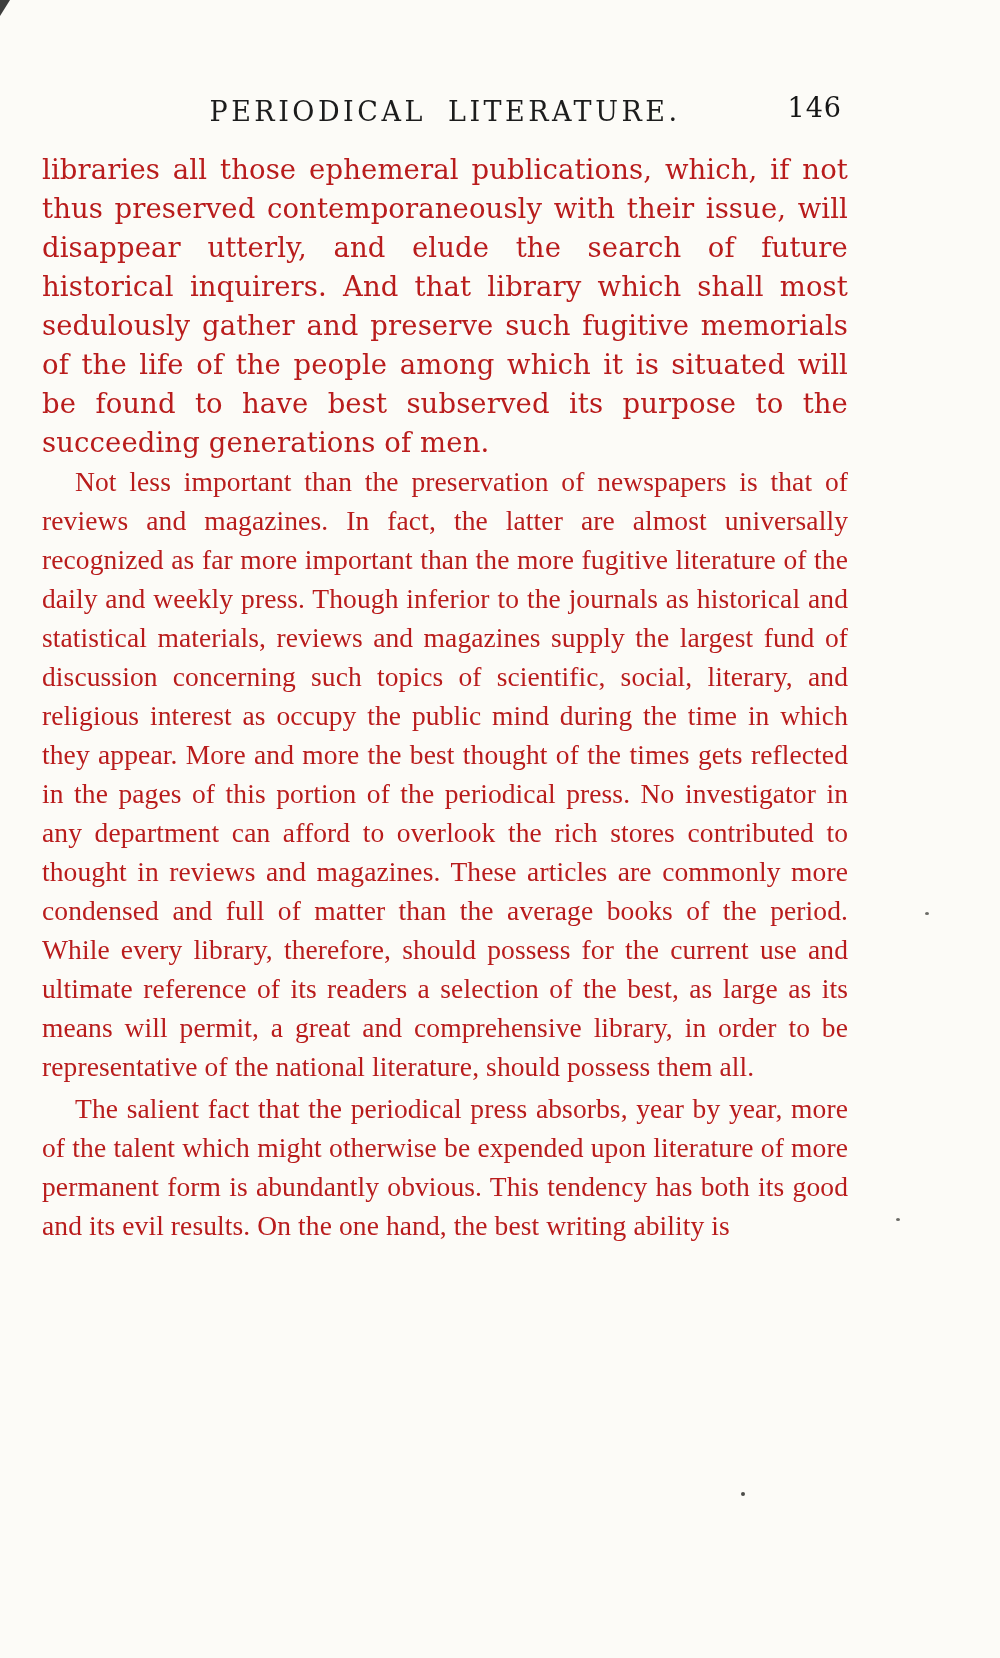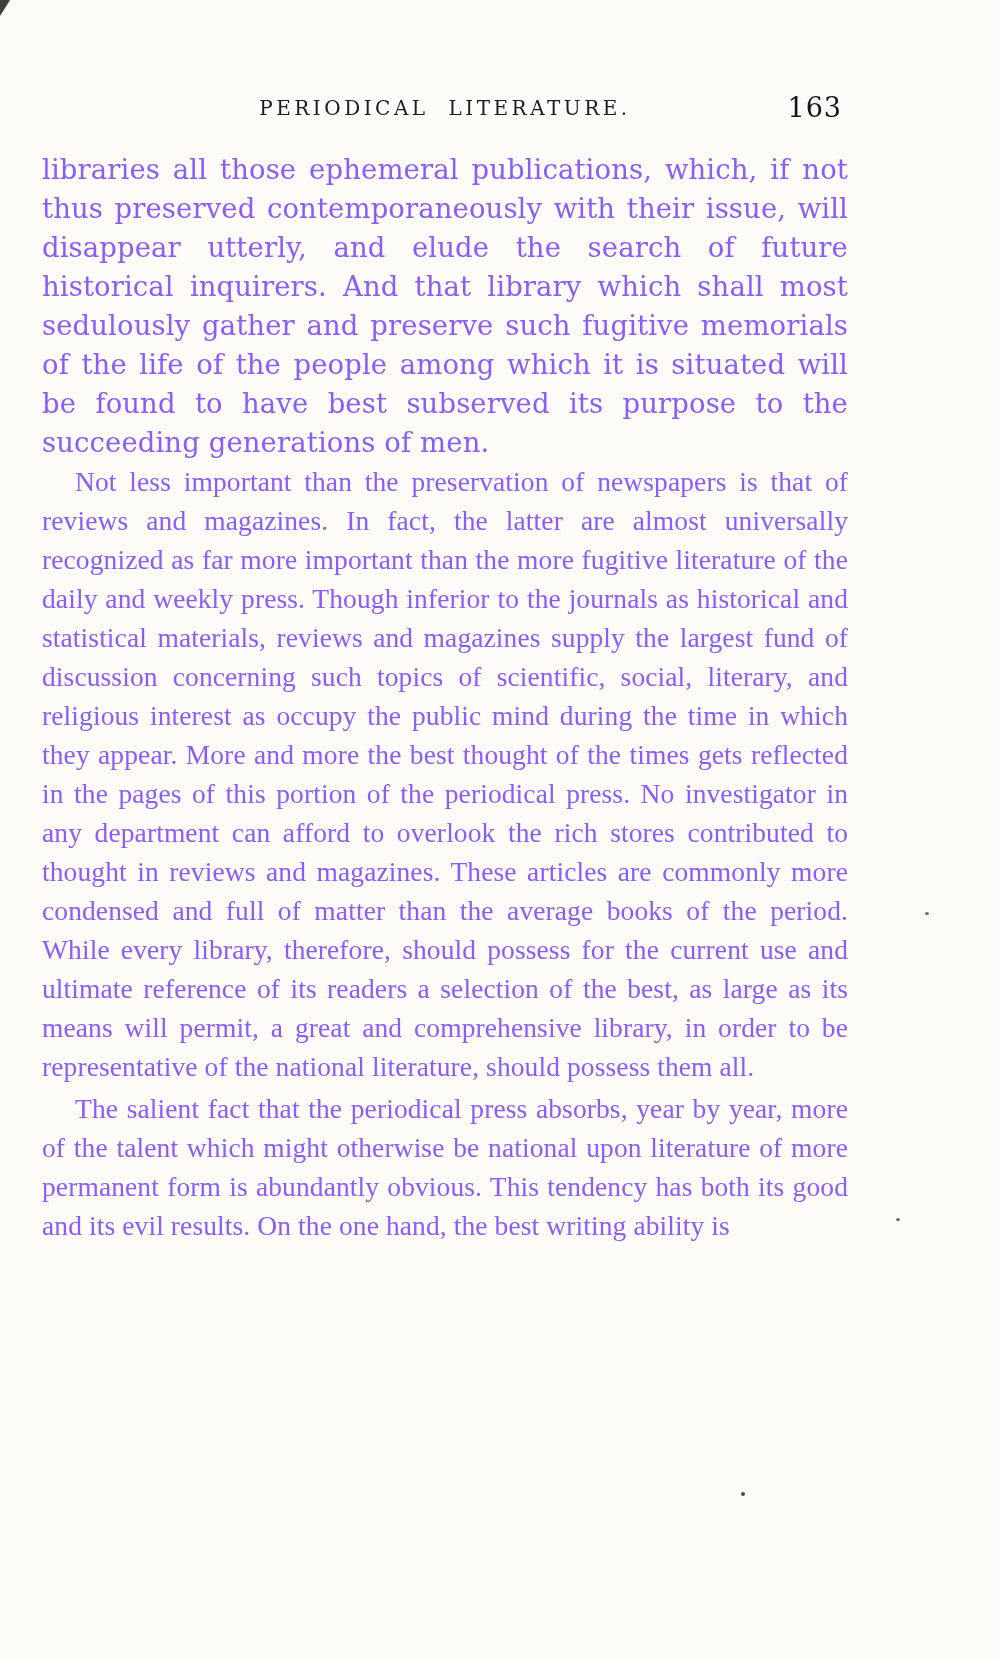--- a/index.html
+++ b/index.html
@@ -39,21 +39,21 @@
     top: 96px;
     left: 42px;
     width: 806px;
     height: 34px;
   }
   .head-title {
     position: absolute;
     left: 0;
     right: 0;
     text-align: center;
-    font-size: 20px;
+    font-size: 27px;
     letter-spacing: 3.5px;
     word-spacing: 10px;
     color: #1c1c1c;
   }
   .page-num {
     position: absolute;
     right: 6px;
     top: -4px;
     font-size: 27px;
     letter-spacing: 1px;
@@ -66,39 +66,39 @@
     left: 42px;
     width: 806px;
   }
   .para {
     margin: 0;
     font-size: 27.5px;
     line-height: 39px;
     text-align: justify;
     text-justify: inter-word;
     letter-spacing: 0.1px;
-    color: #8b5cf6;
+    color: #b91c1c;
   }
   .para.indent { text-indent: 33px; font-family: Liberation Serif, serif; }
   .para + .para.space-before { margin-top: 3px; }
 </style>
 </head>
 <body>
 
 <div class="page">
 
   <div class="corner-mark"></div>
   <div class="speck speck-1"></div>
   <div class="speck speck-2"></div>
   <div class="speck speck-3"></div>
 
   <header class="running-head">
     <span class="head-title">PERIODICAL LITERATURE.</span>
-    <span class="page-num">163</span>
+    <span class="page-num">146</span>
   </header>
 
   <main class="text-block">
     <p class="para">libraries all those ephemeral publications, which, if not thus preserved contemporaneously with their issue, will disappear utterly, and elude the search of future historical inquirers. And that library which shall most sedulously gather and preserve such fugitive memorials of the life of the people among which it is situated will be found to have best subserved its purpose to the succeeding generations of men.</p>
     <p class="para indent">Not less important than the preservation of newspapers is that of reviews and magazines. In fact, the latter are almost universally recognized as far more important than the more fugitive literature of the daily and weekly press. Though inferior to the journals as historical and statistical materials, reviews and magazines supply the largest fund of discussion concerning such topics of scientific, social, literary, and religious interest as occupy the public mind during the time in which they appear. More and more the best thought of the times gets reflected in the pages of this portion of the periodical press. No investigator in any department can afford to overlook the rich stores contributed to thought in reviews and magazines. These articles are commonly more condensed and full of matter than the average books of the period. While every library, therefore, should possess for the current use and ultimate reference of its readers a selection of the best, as large as its means will permit, a great and comprehensive library, in order to be representative of the national literature, should possess them all.</p>
-    <p class="para indent space-before">The salient fact that the periodical press absorbs, year by year, more of the talent which might otherwise be national upon literature of more permanent form is abundantly obvious. This tendency has both its good and its evil results. On the one hand, the best writing ability is</p>
+    <p class="para indent space-before">The salient fact that the periodical press absorbs, year by year, more of the talent which might otherwise be expended upon literature of more permanent form is abundantly obvious. This tendency has both its good and its evil results. On the one hand, the best writing ability is</p>
   </main>
 
 </div>
 
 </body></html>

